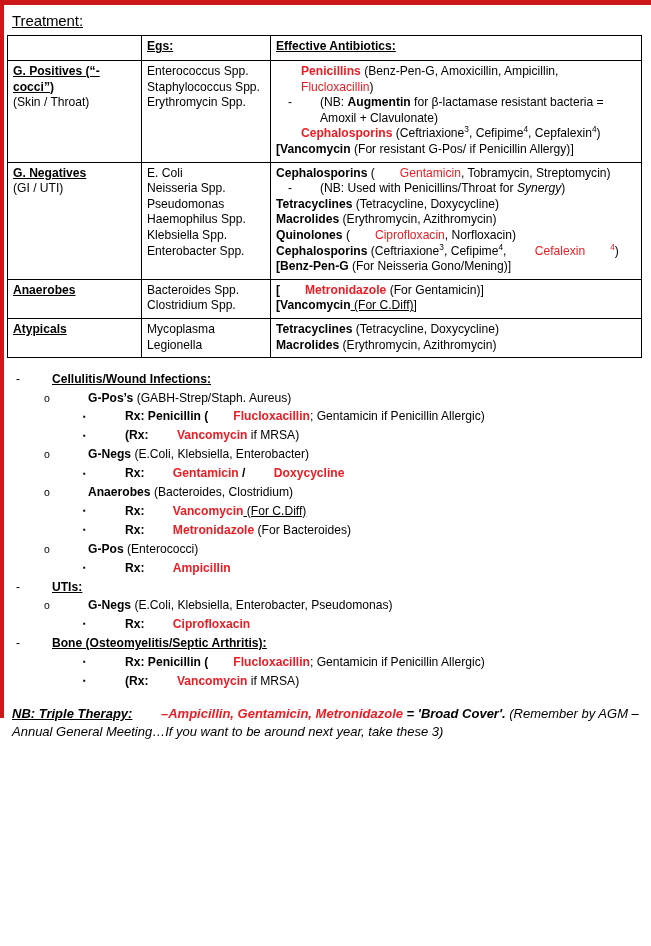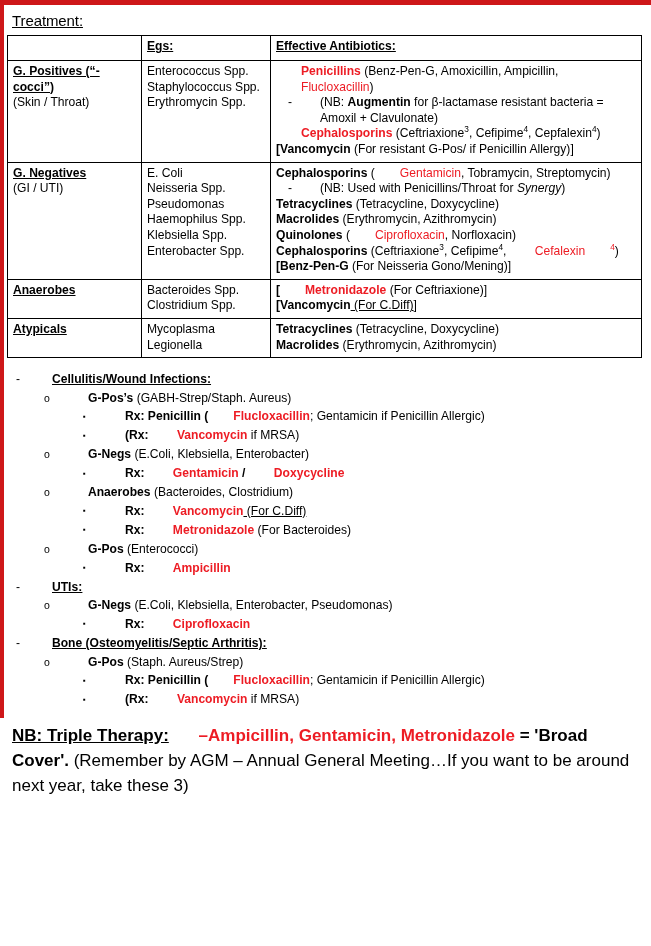--- a/index.html
+++ b/index.html
@@ -128,22 +128,23 @@
   .lvl3 .bullet {
     display: inline-block;
     width: 21px;
     font-size: 8px;
     vertical-align: 1.5px;
   }
 
   
   .nb-note {
     margin: 14px 8px 0 8px;
-    font-size: 17px;
-    line-height: 25px;
+    font-size: 13px;
+    line-height: 18px;
+    font-style: italic;
   }
 </style>
 </head>
 <body>
 
 <div id="page-top-rule"></div>
 <div id="page-left-rule"></div>
 
 <div id="content">
 
@@ -181,21 +182,21 @@
             <div><span class="b">Macrolides</span><span> (Erythromycin, Azithromycin)</span></div>
             <div><span class="b">Quinolones</span><span> (</span><span class="red">Ciprofloxacin</span><span>, Norfloxacin)</span></div>
             <div><span class="b">Cephalosporins</span><span> (Ceftriaxione</span><sup>3</sup><span>, Cefipime</span><sup>4</sup><span>, </span><span class="red">Cefalexin</span><sup class="red">4</sup><span>)</span></div>
             <div><span class="b">[Benz-Pen-G</span><span> (For Neisseria Gono/Mening)]</span></div>
           </td>
         </tr>
         <tr>
           <td><span class="cat">Anaerobes</span></td>
           <td><span>Bacteroides Spp.</span><br><span>Clostridium Spp.</span></td>
           <td>
-            <div><span class="b">[</span><span class="b red">Metronidazole</span><span> (For Ceftriaxione)]</span></div>
+            <div><span class="b">[</span><span class="b red">Metronidazole</span><span> (For Gentamicin)]</span></div>
             <div><span class="b">[</span><span class="b">Vancomycin</span><span class="u"> (For C.Diff)</span><span>]</span></div>
           </td>
         </tr>
         <tr>
           <td><span class="cat">Atypicals</span></td>
           <td><span>Mycoplasma</span><br><span>Legionella</span></td>
           <td>
             <div><span class="b">Tetracyclines</span><span> (Tetracycline, Doxycycline)</span></div>
             <div><span class="b">Macrolides</span><span> (Erythromycin, Azithromycin)</span></div>
           </td>
@@ -213,21 +214,20 @@
       <div class="lvl3"><span class="bullet">▪</span><span class="b">Rx: </span><span class="b red">Gentamicin</span><span class="b"> / </span><span class="b red">Doxycycline</span></div>
       <div class="lvl2"><span class="bullet">o</span><span class="b">Anaerobes</span><span> (Bacteroides, Clostridium)</span></div>
       <div class="lvl3"><span class="bullet">▪</span><span class="b">Rx: </span><span class="b red">Vancomycin</span><span class="u"> (For C.Diff)</span></div>
       <div class="lvl3"><span class="bullet">▪</span><span class="b">Rx: </span><span class="b red">Metronidazole</span><span> (For Bacteroides)</span></div>
       <div class="lvl2"><span class="bullet">o</span><span class="b">G-Pos</span><span> (Enterococci)</span></div>
       <div class="lvl3"><span class="bullet">▪</span><span class="b">Rx: </span><span class="b red">Ampicillin</span></div>
       <div class="lvl1"><span class="bullet">-</span><span class="txt">UTIs:</span></div>
       <div class="lvl2"><span class="bullet">o</span><span class="b">G-Negs</span><span> (E.Coli, Klebsiella, Enterobacter, Pseudomonas)</span></div>
       <div class="lvl3"><span class="bullet">▪</span><span class="b">Rx: </span><span class="b red">Ciprofloxacin</span></div>
       <div class="lvl1"><span class="bullet">-</span><span class="txt">Bone (Osteomyelitis/Septic Arthritis):</span></div>
-      <div class="lvl2"><span class="bullet">o</span><span class="b">G-Pos</span><span> (Staph. Aureus/Strep)</span></div>
       <div class="lvl3"><span class="bullet">▪</span><span class="b">Rx: Penicillin (</span><span class="b red">Flucloxacillin</span><span>; Gentamicin if Penicillin Allergic)</span></div>
       <div class="lvl3"><span class="bullet">▪</span><span class="b">(Rx: </span><span class="b red">Vancomycin</span><span> if MRSA)</span></div>
     </div>
 
   <div class="nb-note">
     <span class="b u">NB: Triple Therapy:</span><span class="b red"> –Ampicillin, Gentamicin, Metronidazole</span><span class="b"> = 'Broad Cover'.</span><span> (Remember by AGM – Annual General Meeting…If you want to be around next year, take these 3)</span>
   </div>
 
 </div>
 

